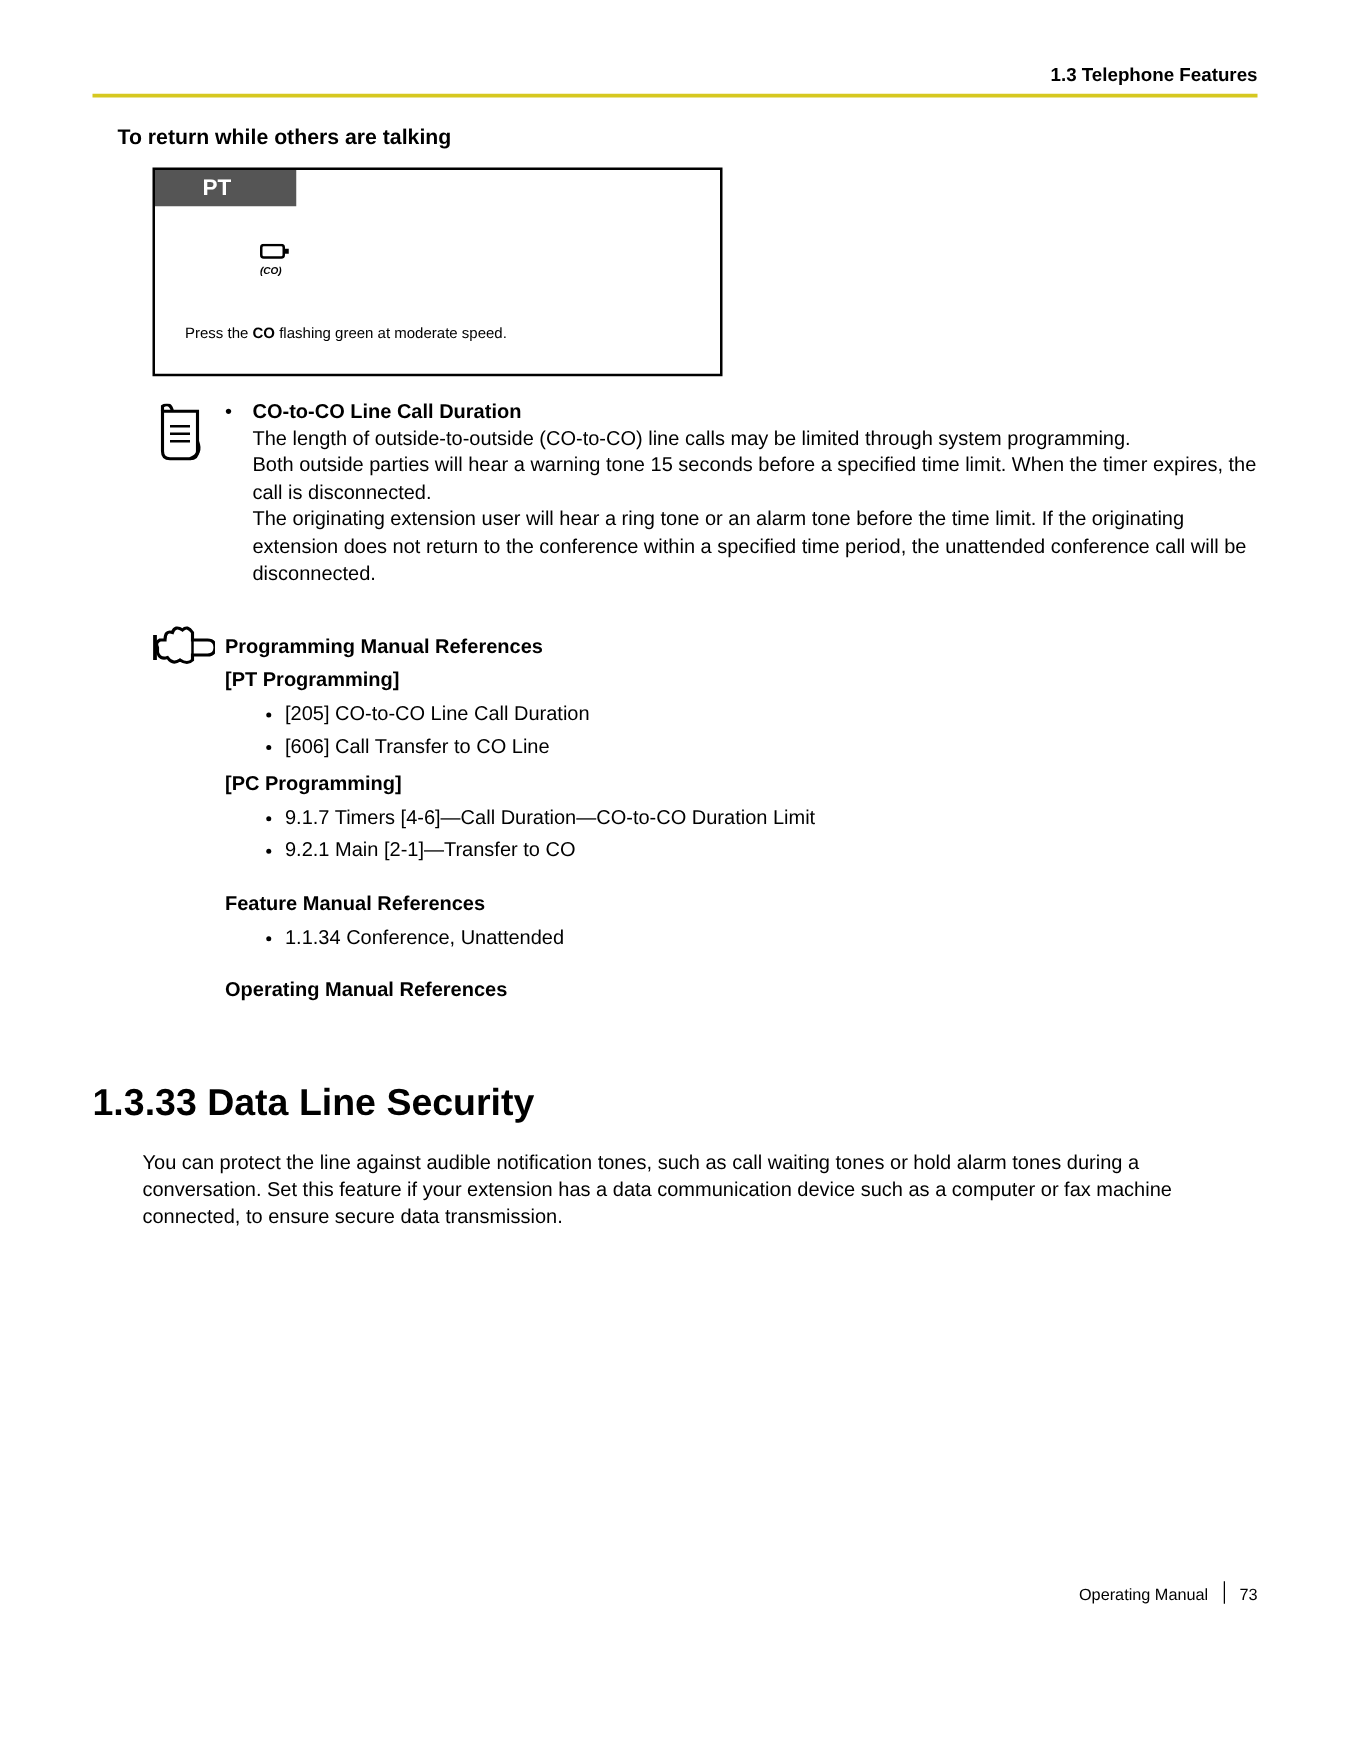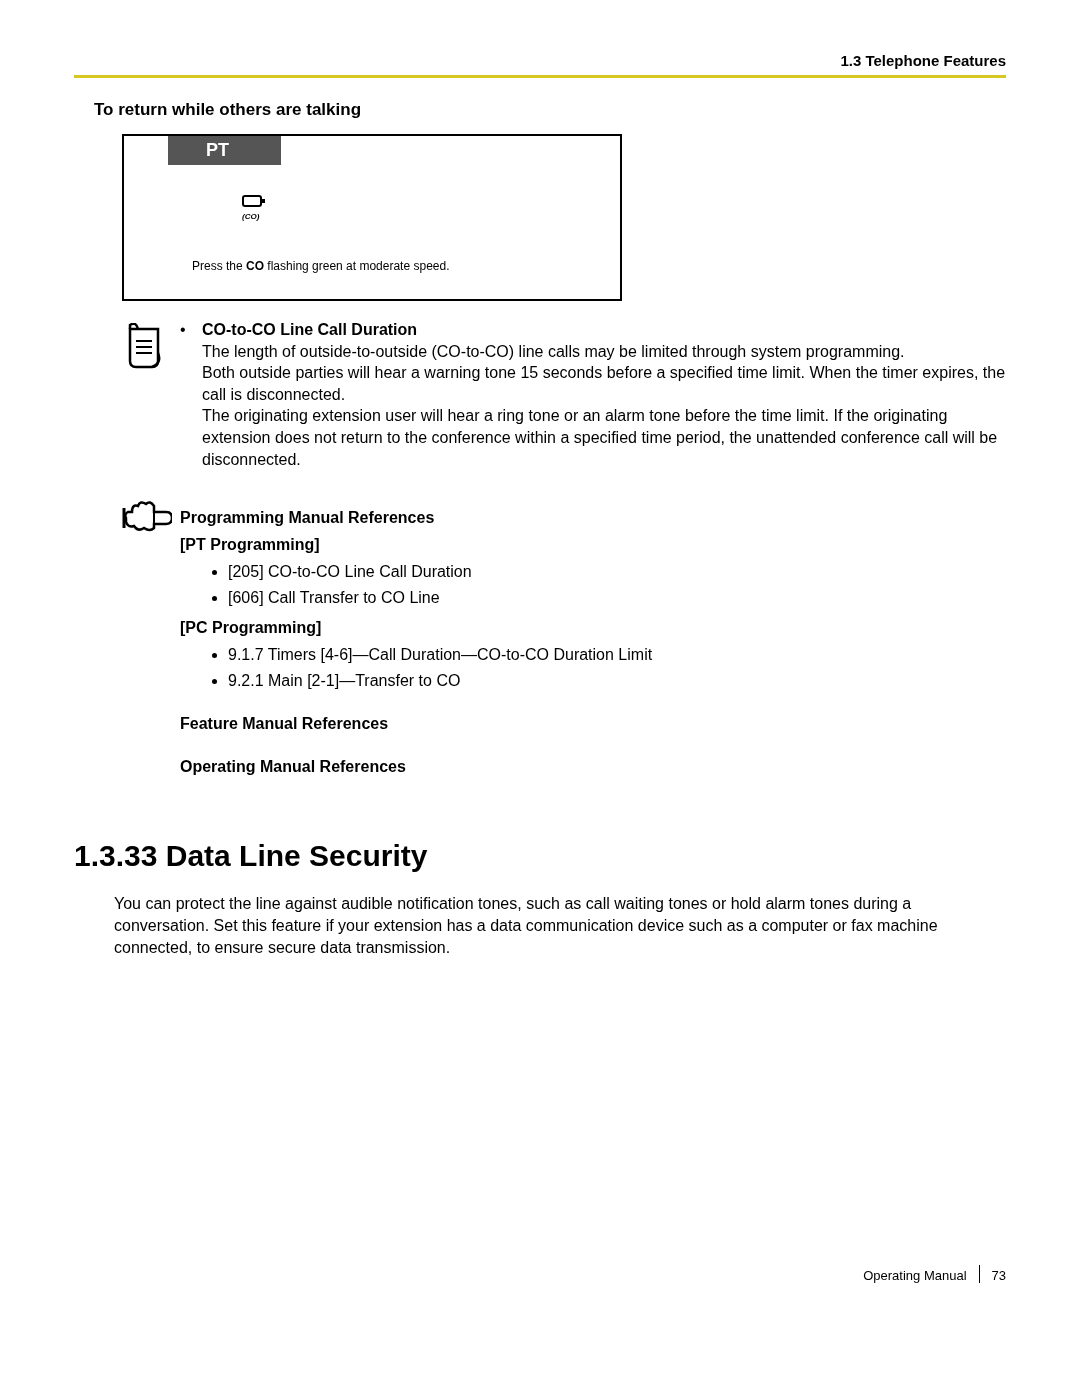--- a/index.html
+++ b/index.html
@@ -30,38 +30,37 @@
   .subhead {
     font-weight: bold;
     font-size: 17px;
     margin: 0 0 14px 20px;
   }
   .pt-box {
     width: 452px;
     margin-left: 48px;
     border: 2px solid #000;
     margin-bottom: 18px;
-    padding-left: 44px;
   }
   .pt-title {
     display: inline-block;
     background: #555;
     color: #fff;
     font-weight: bold;
     font-size: 18px;
     padding: 4px 52px 4px 38px;
   }
   .pt-body {
     padding: 30px 24px 24px 70px;
     font-size: 12px;
     line-height: 1.4;
   }
   .co-icon-wrap {
     margin-bottom: 36px;
-    margin-left: 4px;
+    margin-left: 14px;
   }
   .co-icon-svg {
     display: block;
   }
   .co-label {
     font-size: 8px;
     font-style: italic;
     font-weight: bold;
     margin-top: 2px;
   }
@@ -215,20 +214,23 @@
         <li>[205] CO-to-CO Line Call Duration</li>
         <li>[606] Call Transfer to CO Line</li>
       </ul>
       <div class="ref-subhead">[PC Programming]</div>
       <ul class="ref-list">
         <li>9.1.7 Timers [4-6]—Call Duration—CO-to-CO Duration Limit</li>
         <li>9.2.1 Main [2-1]—Transfer to CO</li>
       </ul>
 
       <div class="ref-sechead" style="margin-top:18px;">Feature Manual References</div>
+      <ul class="ref-list">
+        <li>1.1.34 Conference, Unattended</li>
+      </ul>
 
       <div class="ref-sechead" style="margin-top:18px;">Operating Manual References</div>
     </div>
   </div>
 
   <div class="section-heading">1.3.33  Data Line Security</div>
   <div class="section-body">You can protect the line against audible notification tones, such as call waiting tones or hold alarm tones during a conversation. Set this feature if your extension has a data communication device such as a computer or fax machine connected, to ensure secure data transmission.</div>
 
   <div class="footer">
     <span>Operating Manual</span>

